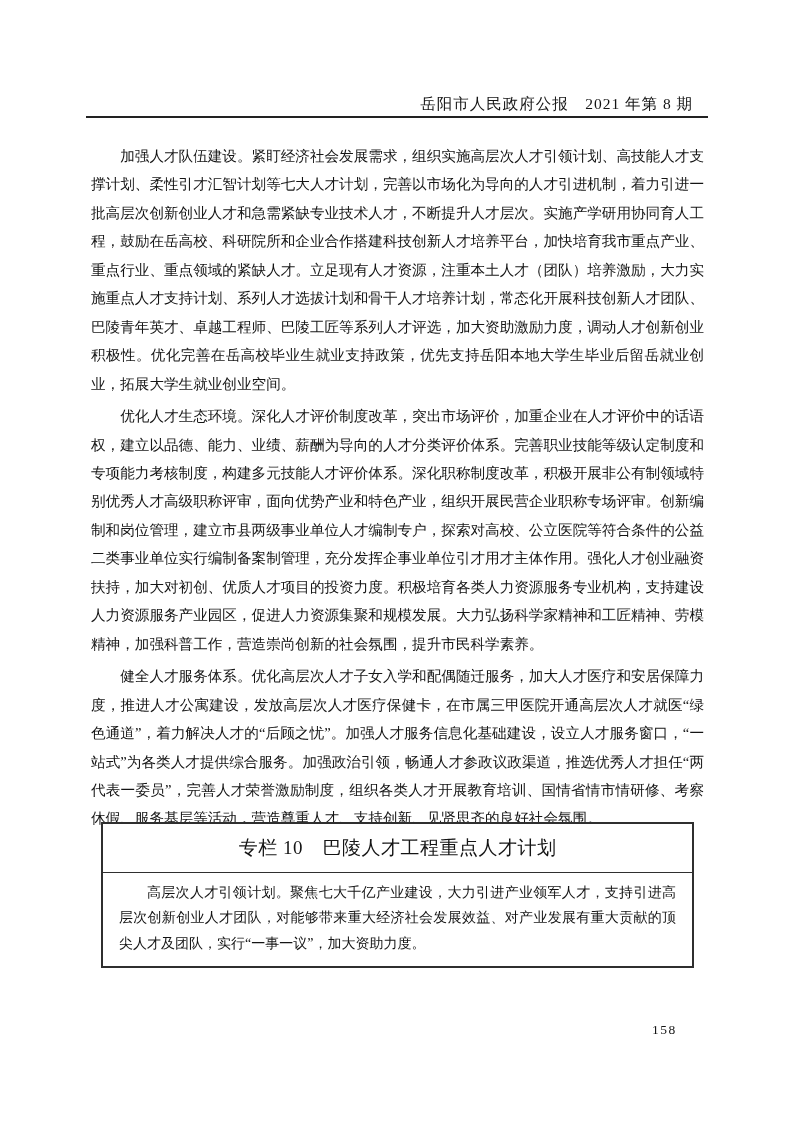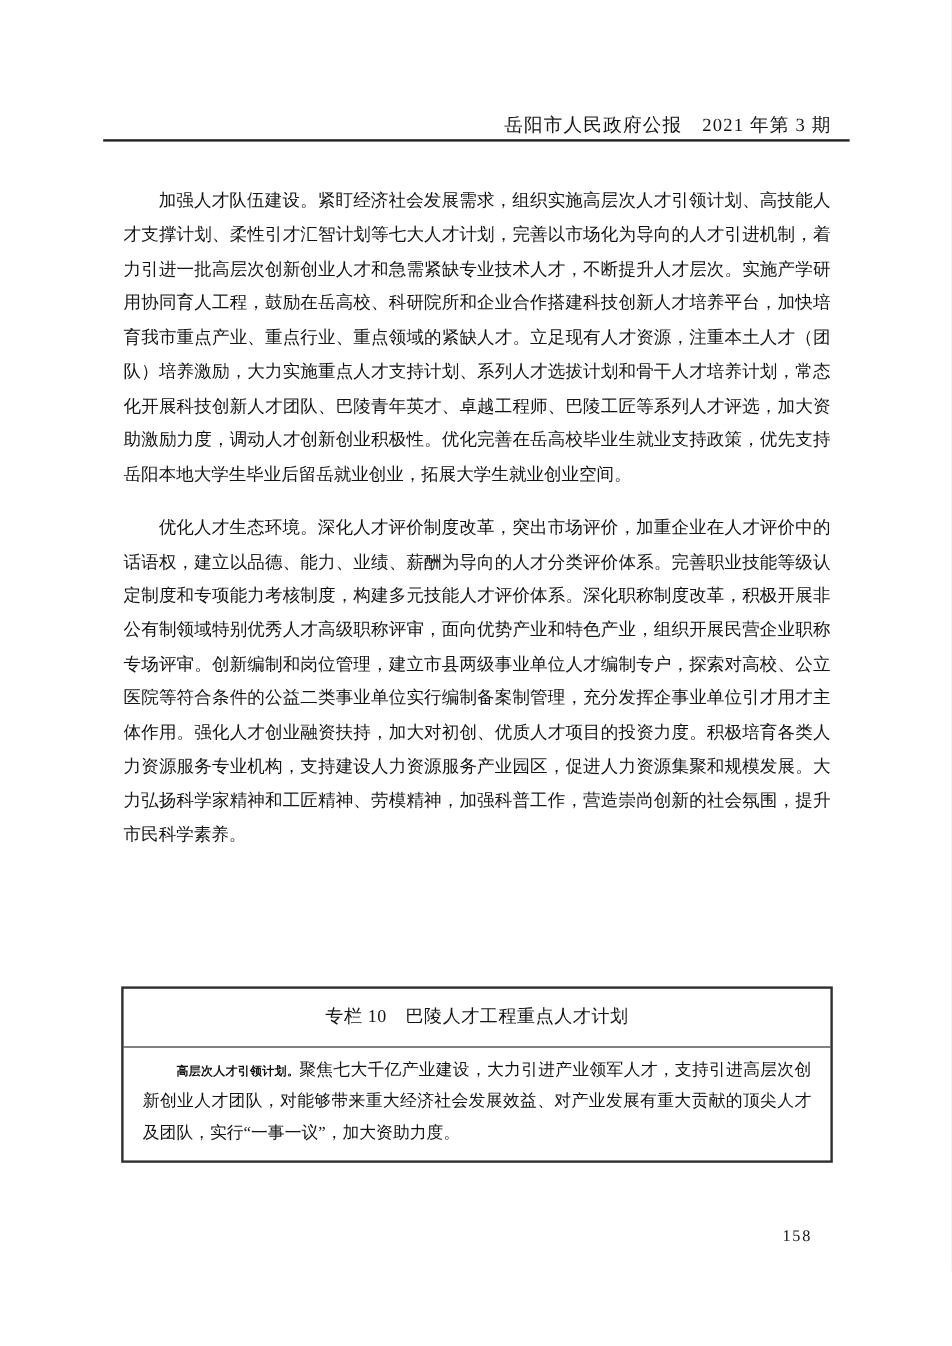--- a/index.html
+++ b/index.html
@@ -18,57 +18,58 @@
   }
   .header-rule{
     position:absolute;top:116px;left:86px;width:622px;height:2px;
     background:#222222;
   }
   .content{
     position:absolute;top:138px;left:87px;width:621px;
     font-size:14.6px;line-height:28.45px;
     text-align:justify;
   }
-  .content p{margin:16px;text-indent:2em;}
+  .content p{margin:4px;text-indent:2em;}
   .column-box{
     position:absolute;top:822px;left:101px;width:593px;
     border:2px solid #2f2f2f;
     box-sizing:border-box;
     background:#ffffff;
   }
   .box-title{
     height:48px;line-height:48px;
-    text-align:center;font-size:15px;
+    text-align:center;font-size:19px;
     border-bottom:1px solid #2f2f2f;
     letter-spacing:0.5px;
   }
   .box-content{
     padding:7px 16px 10px 16px;
     font-size:14px;line-height:25.4px;
     text-align:justify;
   }
   .box-content p{margin:0;text-indent:2em;}
-  .lead{font-weight:bold;font-family:"Liberation Sans","DejaVu Sans",sans-serif;font-size:10px;}
+  .lead{font-weight:normal;font-family:"Liberation Sans","DejaVu Sans",sans-serif;font-size:14px;}
   .page-number{
     position:absolute;top:1022px;left:652px;
     font-size:13.5px;letter-spacing:1.5px;
   }
 </style>
 </head>
 <body>
 
 <div class="page">
 
-  <div class="header-title">岳阳市人民政府公报　2021 年第 3 期</div>
+  <div class="header-title">岳阳市人民政府公报　2021 年第 8 期</div>
 
   <div class="header-rule"></div>
 
   <div class="content">
     <p>加强人才队伍建设。紧盯经济社会发展需求，组织实施高层次人才引领计划、高技能人才支撑计划、柔性引才汇智计划等七大人才计划，完善以市场化为导向的人才引进机制，着力引进一批高层次创新创业人才和急需紧缺专业技术人才，不断提升人才层次。实施产学研用协同育人工程，鼓励在岳高校、科研院所和企业合作搭建科技创新人才培养平台，加快培育我市重点产业、重点行业、重点领域的紧缺人才。立足现有人才资源，注重本土人才（团队）培养激励，大力实施重点人才支持计划、系列人才选拔计划和骨干人才培养计划，常态化开展科技创新人才团队、巴陵青年英才、卓越工程师、巴陵工匠等系列人才评选，加大资助激励力度，调动人才创新创业积极性。优化完善在岳高校毕业生就业支持政策，优先支持岳阳本地大学生毕业后留岳就业创业，拓展大学生就业创业空间。</p>
     <p>优化人才生态环境。深化人才评价制度改革，突出市场评价，加重企业在人才评价中的话语权，建立以品德、能力、业绩、薪酬为导向的人才分类评价体系。完善职业技能等级认定制度和专项能力考核制度，构建多元技能人才评价体系。深化职称制度改革，积极开展非公有制领域特别优秀人才高级职称评审，面向优势产业和特色产业，组织开展民营企业职称专场评审。创新编制和岗位管理，建立市县两级事业单位人才编制专户，探索对高校、公立医院等符合条件的公益二类事业单位实行编制备案制管理，充分发挥企事业单位引才用才主体作用。强化人才创业融资扶持，加大对初创、优质人才项目的投资力度。积极培育各类人力资源服务专业机构，支持建设人力资源服务产业园区，促进人力资源集聚和规模发展。大力弘扬科学家精神和工匠精神、劳模精神，加强科普工作，营造崇尚创新的社会氛围，提升市民科学素养。</p>
+    <p>健全人才服务体系。优化高层次人才子女入学和配偶随迁服务，加大人才医疗和安居保障力度，推进人才公寓建设，发放高层次人才医疗保健卡，在市属三甲医院开通高层次人才就医“绿色通道”，着力解决人才的“后顾之忧”。加强人才服务信息化基础建设，设立人才服务窗口，“一站式”为各类人才提供综合服务。加强政治引领，畅通人才参政议政渠道，推选优秀人才担任“两代表一委员”，完善人才荣誉激励制度，组织各类人才开展教育培训、国情省情市情研修、考察休假、服务基层等活动，营造尊重人才、支持创新、见贤思齐的良好社会氛围。</p>
   </div>
 
   <div class="column-box">
     <div class="box-title">专栏 10　巴陵人才工程重点人才计划</div>
     <div class="box-content">
       <p>
         <span class="lead">高层次人才引领计划。</span><span>聚焦七大千亿产业建设，大力引进产业领军人才，支持引进高层次创新创业人才团队，对能够带来重大经济社会发展效益、对产业发展有重大贡献的顶尖人才及团队，实行“一事一议”，加大资助力度。</span>
       </p>
     </div>
   </div>

